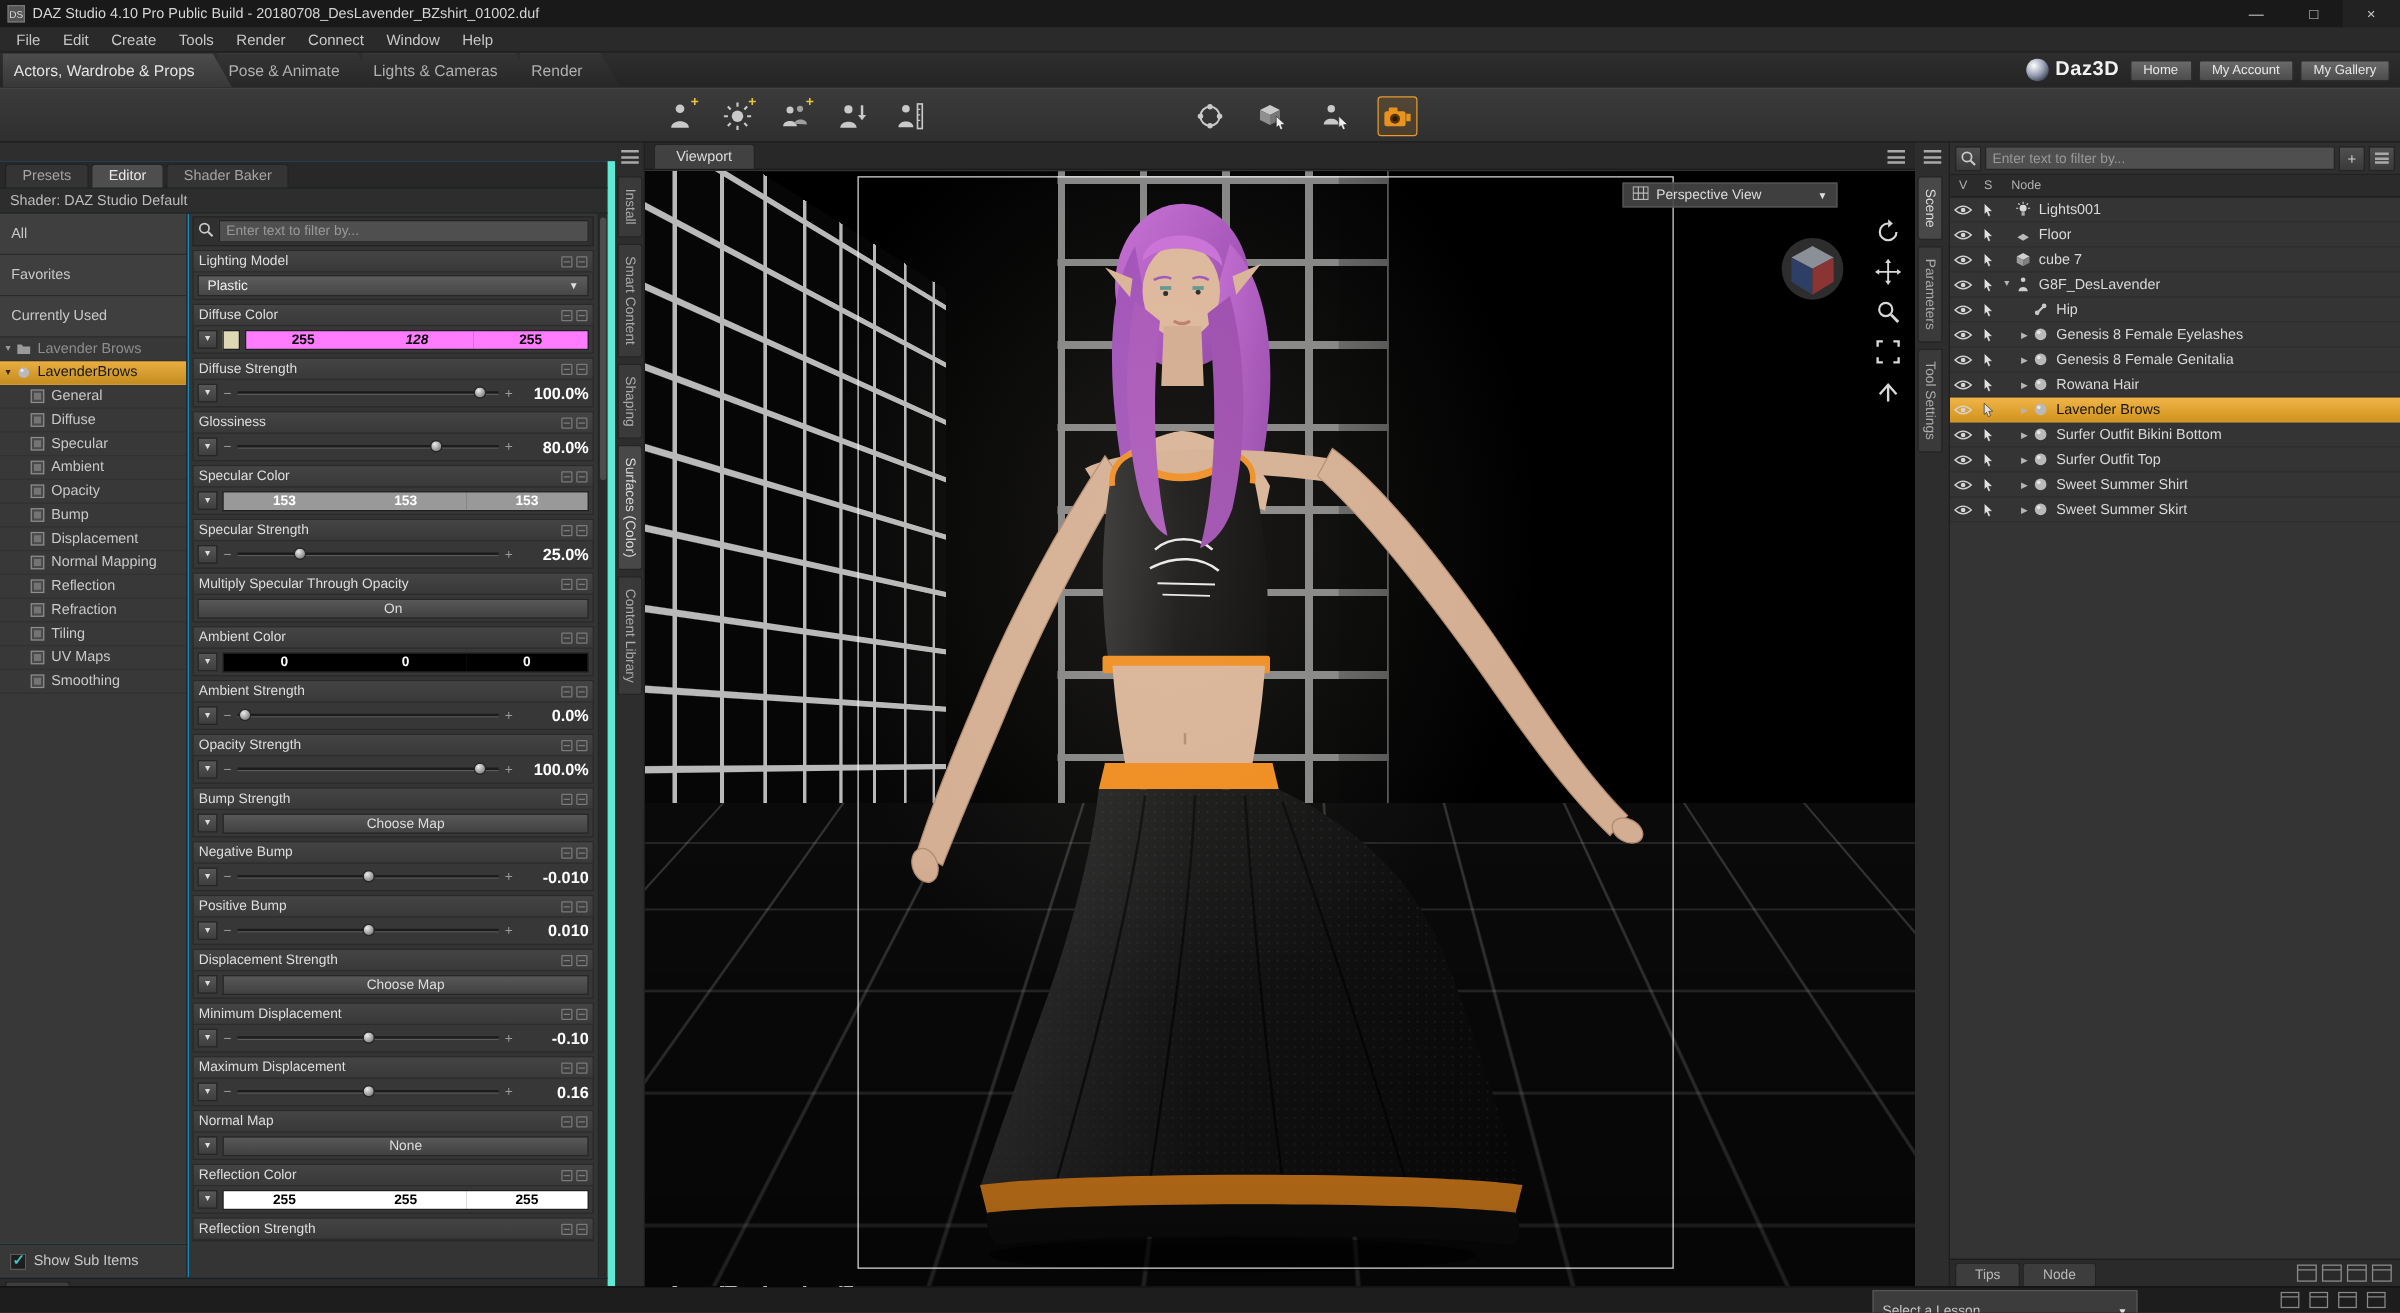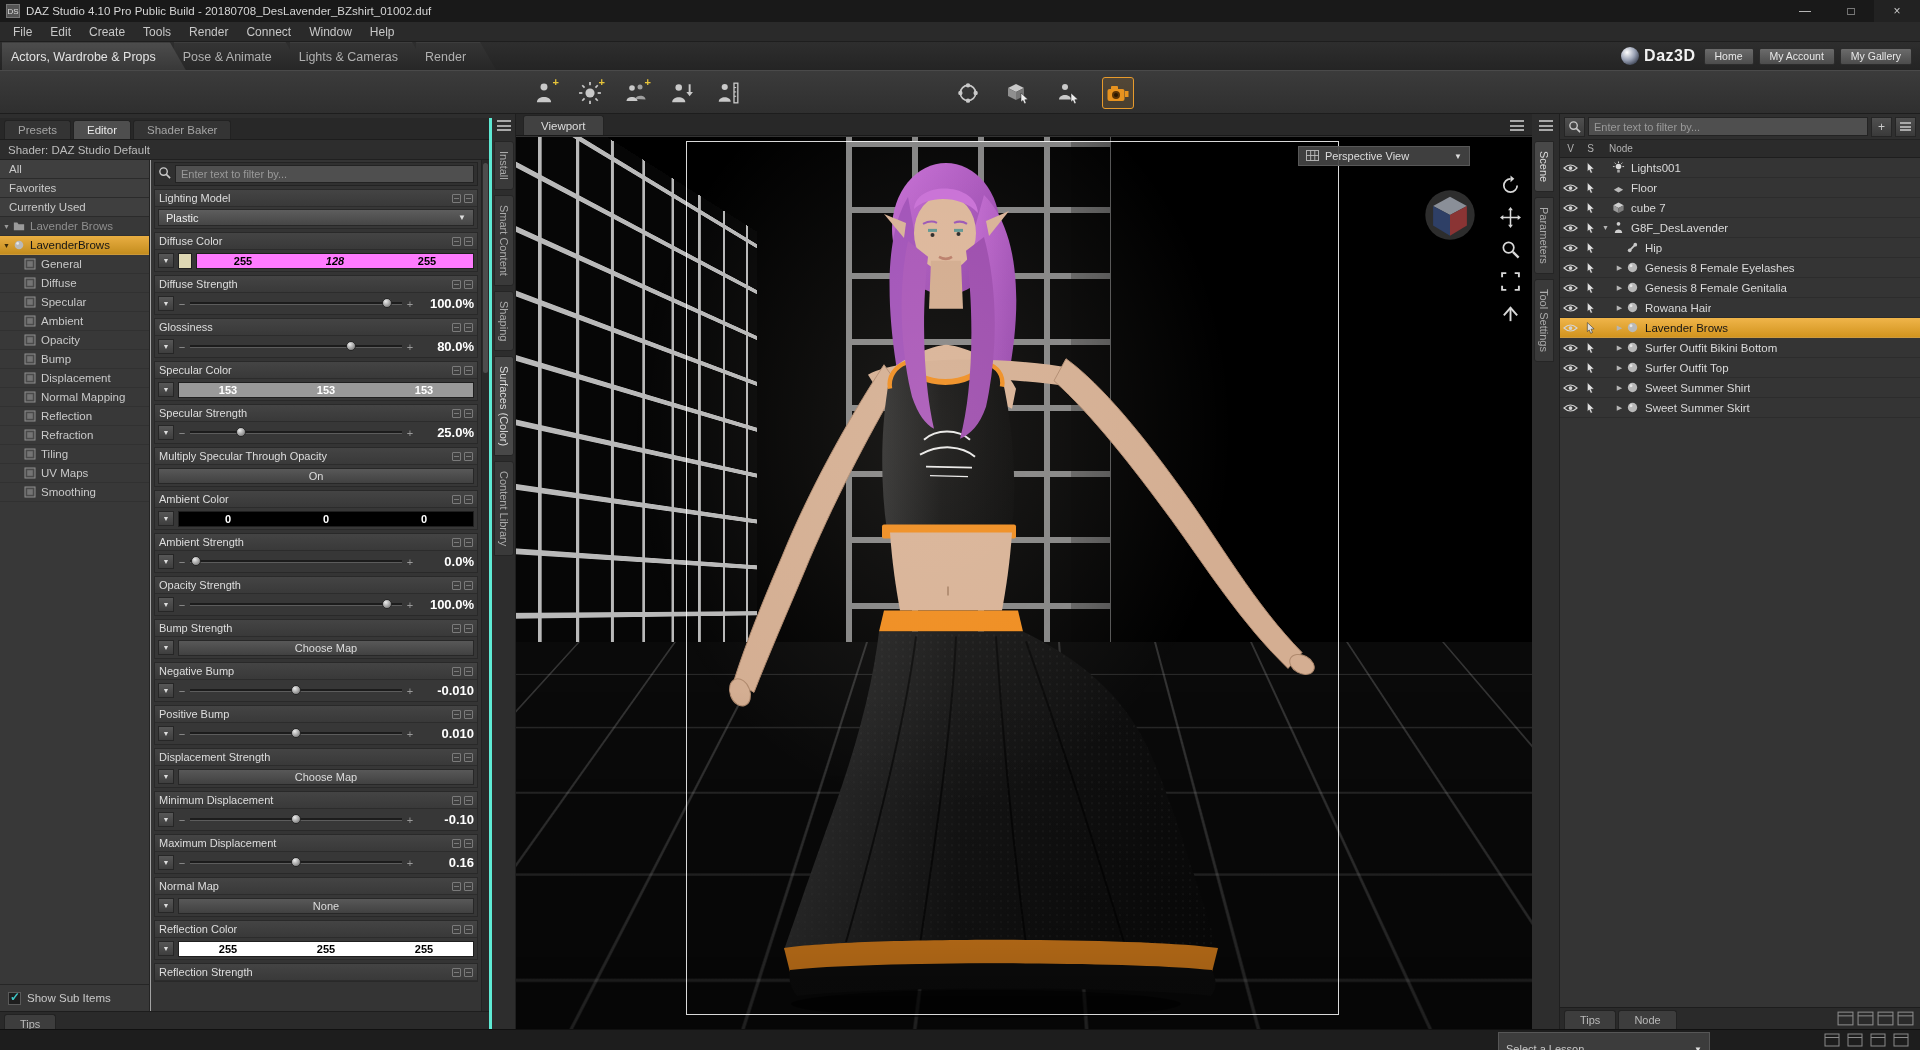--- a/index.html
+++ b/index.html
@@ -36,28 +36,28 @@
 #tool-group-center{left:952px;gap:18px}
 .tool-icon{width:32px;height:32px;position:relative;display:flex;align-items:center;justify-content:center}
 .tool-icon svg{width:24px;height:24px}
 .tool-icon.active{border:1px solid #e89b2c;border-radius:3px;background:rgba(232,155,44,.14)}
 .badge{position:absolute;right:1px;top:0;color:#e8c53a;font-size:11px;font-weight:bold;line-height:10px}
 
 
 #main{position:absolute;left:0;top:114px;width:1920px;height:915px}
 
 
-#surfaces-panel{position:absolute;left:0;top:4px;width:492px;height:100%;background:#a3a3a3;border-right:3px solid #5eead4}
+#surfaces-panel{position:absolute;left:0;top:15px;width:492px;height:100%;background:#0ea5e9;border-right:6px solid #5eead4}
 .panel-tabs{height:22px;display:flex;align-items:flex-end;background:#282828;border-bottom:1px solid #1d1d1d;padding-left:4px}
 .panel-tab{height:19px;display:flex;align-items:center;padding:0 13px;margin-right:2px;background:#343434;border:1px solid #222;border-bottom:none;border-radius:3px 3px 0 0;font-size:11.5px;color:#a5a5a5}
 .panel-tab.active{background:#4e4e4e;color:#e9e9e9}
 .shader-row{height:20px;background:#2d2d2d;border-bottom:1px solid #202020;display:flex;align-items:center;padding-left:8px;font-size:11.5px;color:#bdbdbd}
 .surf-body{position:absolute;left:0;right:0;top:42px;bottom:22px}
 .left-col{position:absolute;left:0;top:0;bottom:27px;width:150px;background:#383838;border-right:1px solid #242424;overflow:hidden}
-.qf{height:19px;background:#3f3f3f;border-bottom:1px solid #2b2b2b;display:flex;align-items:center;padding-left:9px;font-size:11.5px;color:#c9c9c9}
+.qf{height:33px;background:#3f3f3f;border-bottom:1px solid #2b2b2b;display:flex;align-items:center;padding-left:9px;font-size:11.5px;color:#c9c9c9}
 .tree-row{height:19px;display:flex;align-items:center;font-size:11.5px;color:#c9c9c9;border-bottom:1px solid rgba(0,0,0,.12)}
 .tree-row .arrow{width:13px;text-align:center;font-size:7px;color:#999}
 .tree-row .t-ico{width:14px;height:12px;margin-right:3px;display:flex;align-items:center}
 .tree-row .t-ico svg{width:12px;height:12px}
 .tree-row.parent{color:#8e8e8e}
 .tree-row.selected{background:linear-gradient(#e9ae42,#c48d1e);color:#161616}
 .tree-row.child{padding-left:24px}
 .show-sub{position:absolute;left:0;bottom:0;width:150px;height:27px;background:#383838;border-top:1px solid #262626;border-right:1px solid #242424;display:flex;align-items:center;gap:6px;padding-left:8px;font-size:11.5px;color:#c9c9c9}
 .cb{width:13px;height:13px;background:#1e1e1e;border:1px solid #5a5a5a;position:relative}
 .cb::after{content:"✓";position:absolute;left:1px;top:-3px;color:#3ec6c6;font-size:12px;font-weight:bold}

